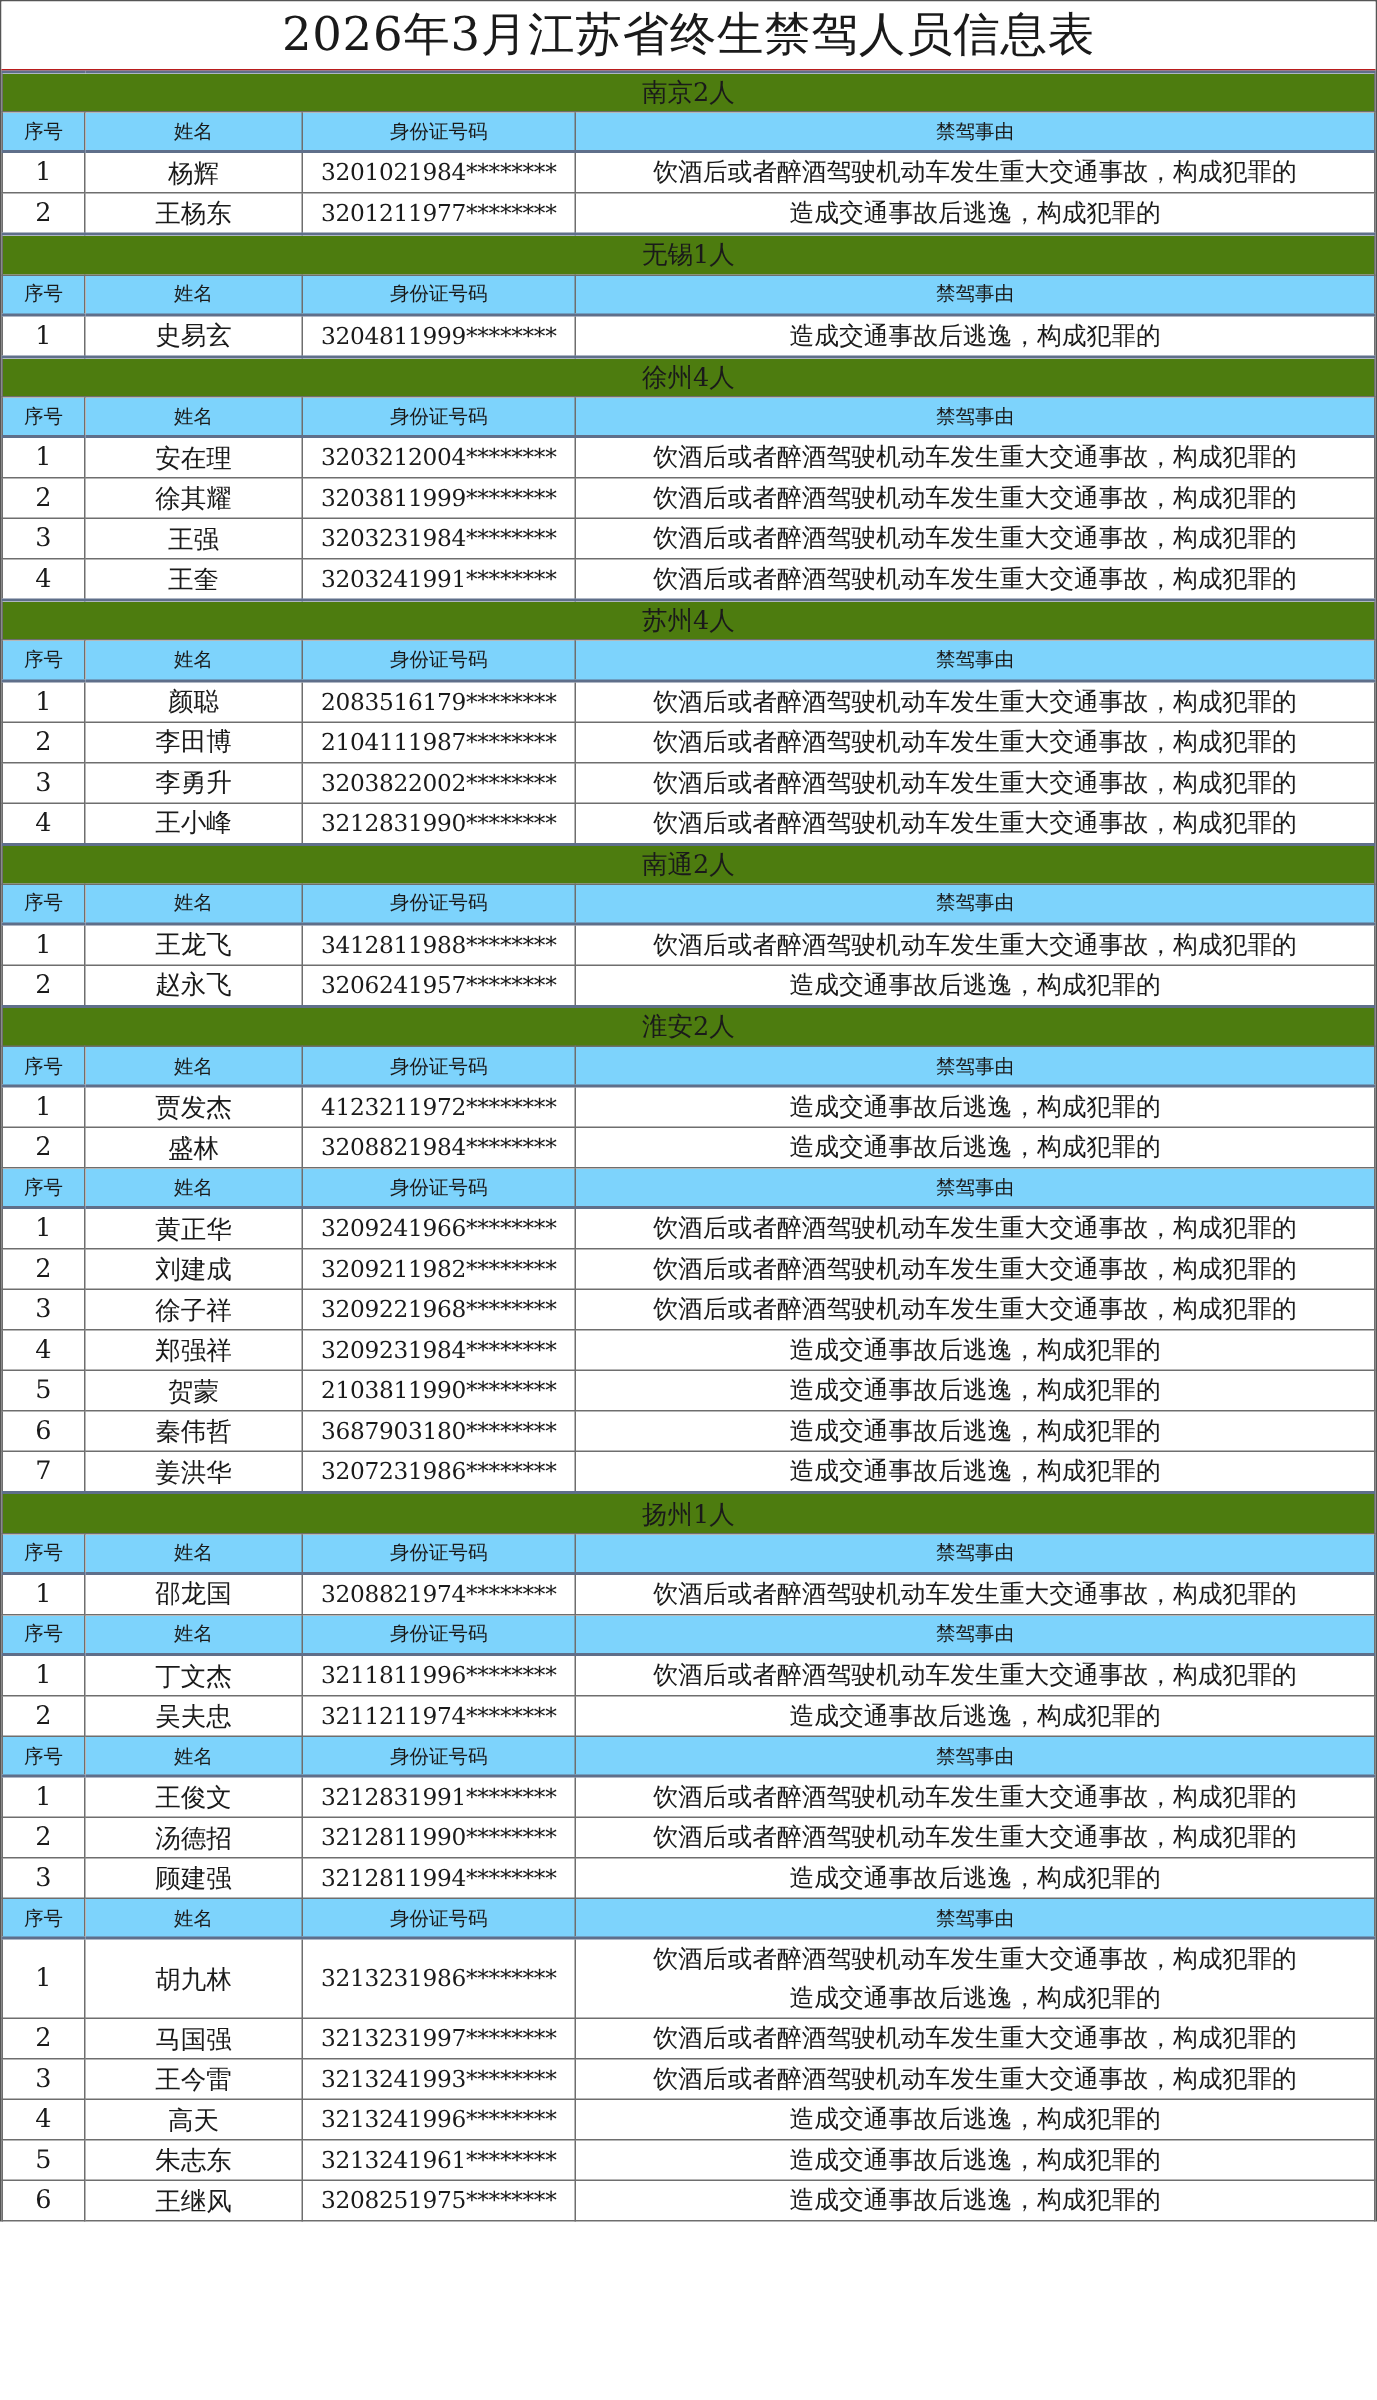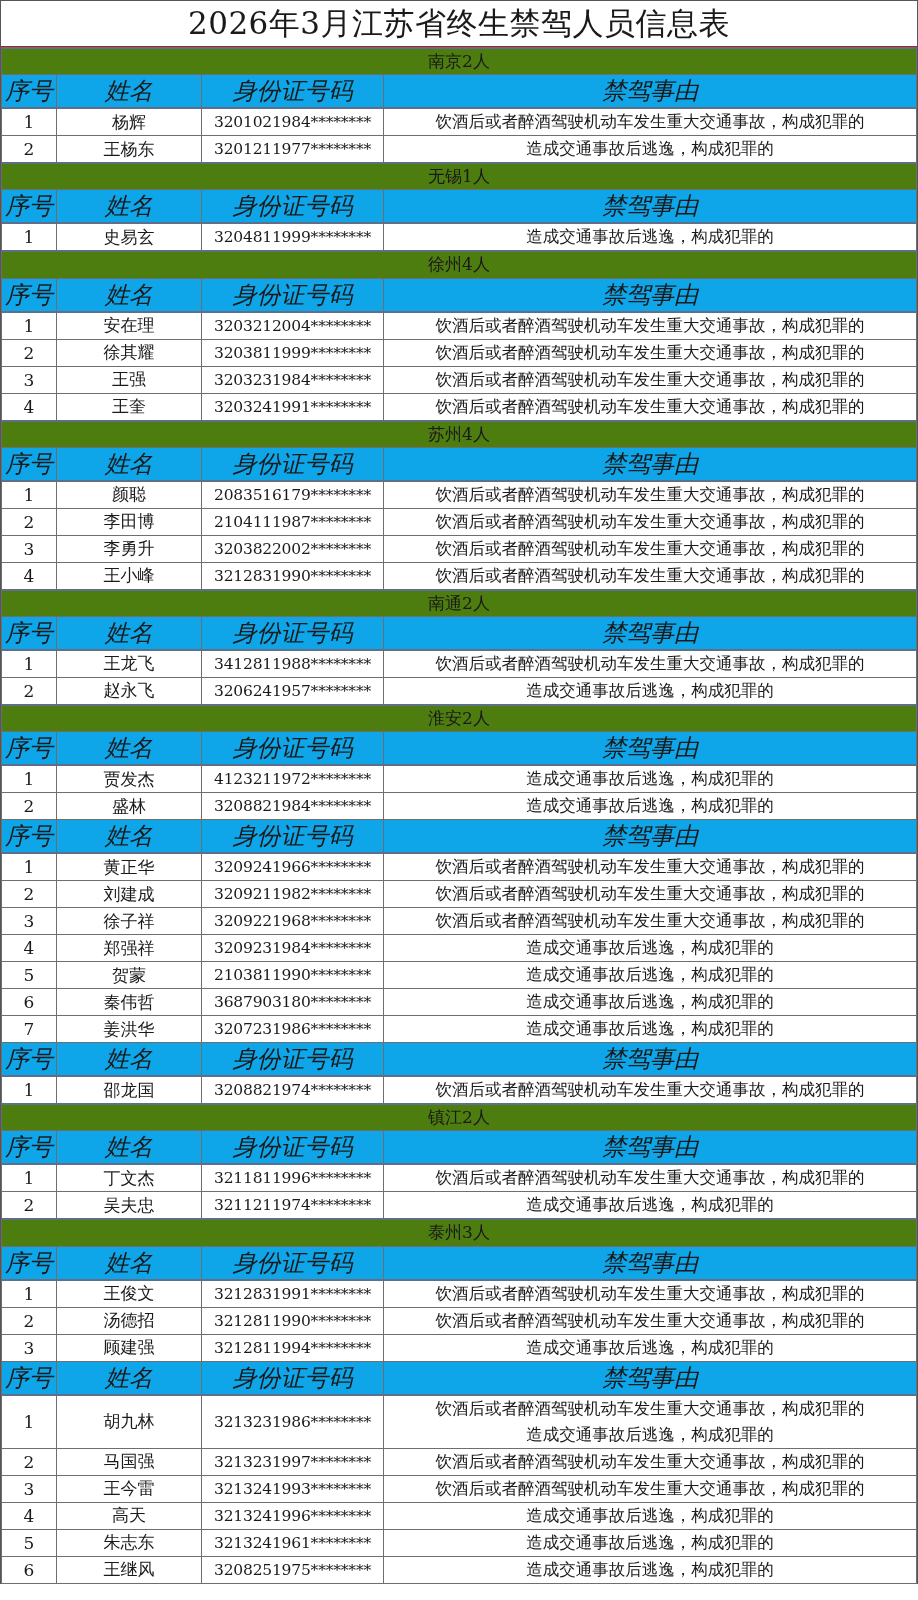--- a/index.html
+++ b/index.html
@@ -3,21 +3,21 @@
 <meta charset="utf-8">
 <style>
   html, body { margin: 0; padding: 0; background: #ffffff; }
   body { width: 918px; height: 1600px; overflow: hidden; font-family: "DejaVu Serif", "Liberation Serif", serif; color: #1a1a1a; }
   #sheet { width: 916px; border: 1px solid #555; border-bottom: none; }
   .title { height: 45px; line-height: 45px; text-align: center; font-size: 31px; letter-spacing: 0.5px; border-bottom: 1px solid #b91c1c; background: #fff; }
   table { width: 100%; border-collapse: collapse; table-layout: fixed; }
   col.c-seq { width: 55px; } col.c-name { width: 145px; } col.c-id { width: 182px; } col.c-reason { width: auto; }
   td { border: 1px solid #6e6e6e; text-align: center; font-size: 17px; height: 25.2px; padding: 0; white-space: nowrap; overflow: hidden; }
   tr.region td { background: #4d7c0f; border-top: 2px solid #5f6f8a; font-size: 17px; }
-  tr.colhead td { background: #0ea5e9; border-bottom: 2px solid #5f6f8a; font-size: 24px; font-style: italic; }
+  tr.colhead td { background: #7dd3fc; border-bottom: 2px solid #5f6f8a; font-size: 13px; }
   tr.row td { background: #ffffff; }
   td.seq { font-size: 17px; }
   td.idn { font-size: 15.5px; letter-spacing: -0.2px; }
   td.reason { font-size: 16.5px; line-height: 26px; }
   td.reason.multi { white-space: normal; height: 52px; }
   .line { display: block; }
 </style>
 </head>
 <body>
 
@@ -260,37 +260,37 @@
           </td>
         </tr>
         <tr class="row">
           <td class="seq">7</td>
           <td>姜洪华</td>
           <td class="idn">3207231986********</td>
           <td class="reason">
             <span class="line">造成交通事故后逃逸，构成犯罪的</span>
           </td>
         </tr>
+        <tr class="region">
+          <td colspan="4">扬州1人</td>
+        </tr>
         <tr class="colhead">
           <td>序号</td>
           <td>姓名</td>
           <td>身份证号码</td>
           <td>禁驾事由</td>
         </tr>
         <tr class="row">
           <td class="seq">1</td>
           <td>邵龙国</td>
           <td class="idn">3208821974********</td>
           <td class="reason">
             <span class="line">饮酒后或者醉酒驾驶机动车发生重大交通事故，构成犯罪的</span>
           </td>
         </tr>
-        <tr class="region">
-          <td colspan="4">镇江2人</td>
-        </tr>
         <tr class="colhead">
           <td>序号</td>
           <td>姓名</td>
           <td>身份证号码</td>
           <td>禁驾事由</td>
         </tr>
         <tr class="row">
           <td class="seq">1</td>
           <td>丁文杰</td>
           <td class="idn">3211811996********</td>
@@ -298,23 +298,20 @@
             <span class="line">饮酒后或者醉酒驾驶机动车发生重大交通事故，构成犯罪的</span>
           </td>
         </tr>
         <tr class="row">
           <td class="seq">2</td>
           <td>吴夫忠</td>
           <td class="idn">3211211974********</td>
           <td class="reason">
             <span class="line">造成交通事故后逃逸，构成犯罪的</span>
           </td>
-        </tr>
-        <tr class="region">
-          <td colspan="4">泰州3人</td>
         </tr>
         <tr class="colhead">
           <td>序号</td>
           <td>姓名</td>
           <td>身份证号码</td>
           <td>禁驾事由</td>
         </tr>
         <tr class="row">
           <td class="seq">1</td>
           <td>王俊文</td>

